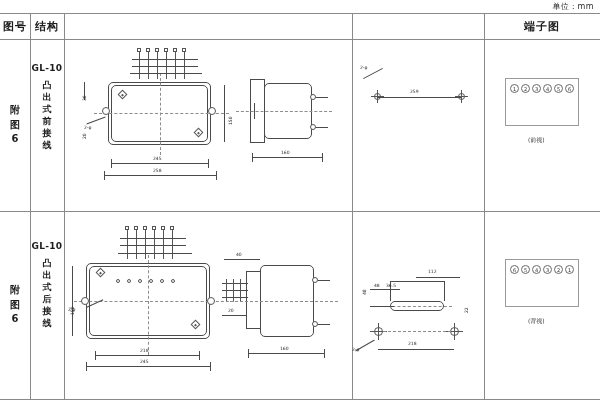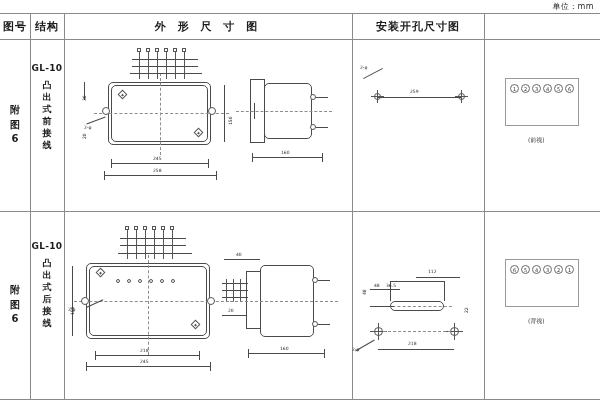--- a/index.html
+++ b/index.html
@@ -153,22 +153,21 @@
     <div class="hline" style="top:198px;"></div>
     <div class="hline" style="top:386px;"></div>
 
     <div class="vline" style="left:30px;  height:386px;"></div>
     <div class="vline" style="left:64px;  height:386px;"></div>
     <div class="vline" style="left:352px; height:386px;"></div>
     <div class="vline" style="left:484px; height:386px;"></div>
 
     <div class="cellhdr" style="left:0px;   top:0px; width:30px;  height:26px;">图号</div>
     <div class="cellhdr" style="left:30px;  top:0px; width:34px;  height:26px;">结构</div>
-    <div class="cellhdr hdr-wide" style="left:64px;  top:0px; width:288px; height:26px;">外 形 尺 寸 图</div>
-    <div class="cellhdr" style="left:352px; top:0px; width:132px; height:26px;">安装开孔尺寸图</div>
+    <div class="cellhdr" style="left:484px; top:0px; width:116px; height:26px;">端子图</div>
 
     <div class="rowlabel" style="left:0px; top:26px; width:30px; height:172px;">
       <span>附</span>
       <span>图</span>
       <span>6</span>
     </div>
 
     <div class="structlabel" style="left:30px; top:50px; width:34px;">
       <span class="model">GL-10</span>
       <span class="vtxt">

